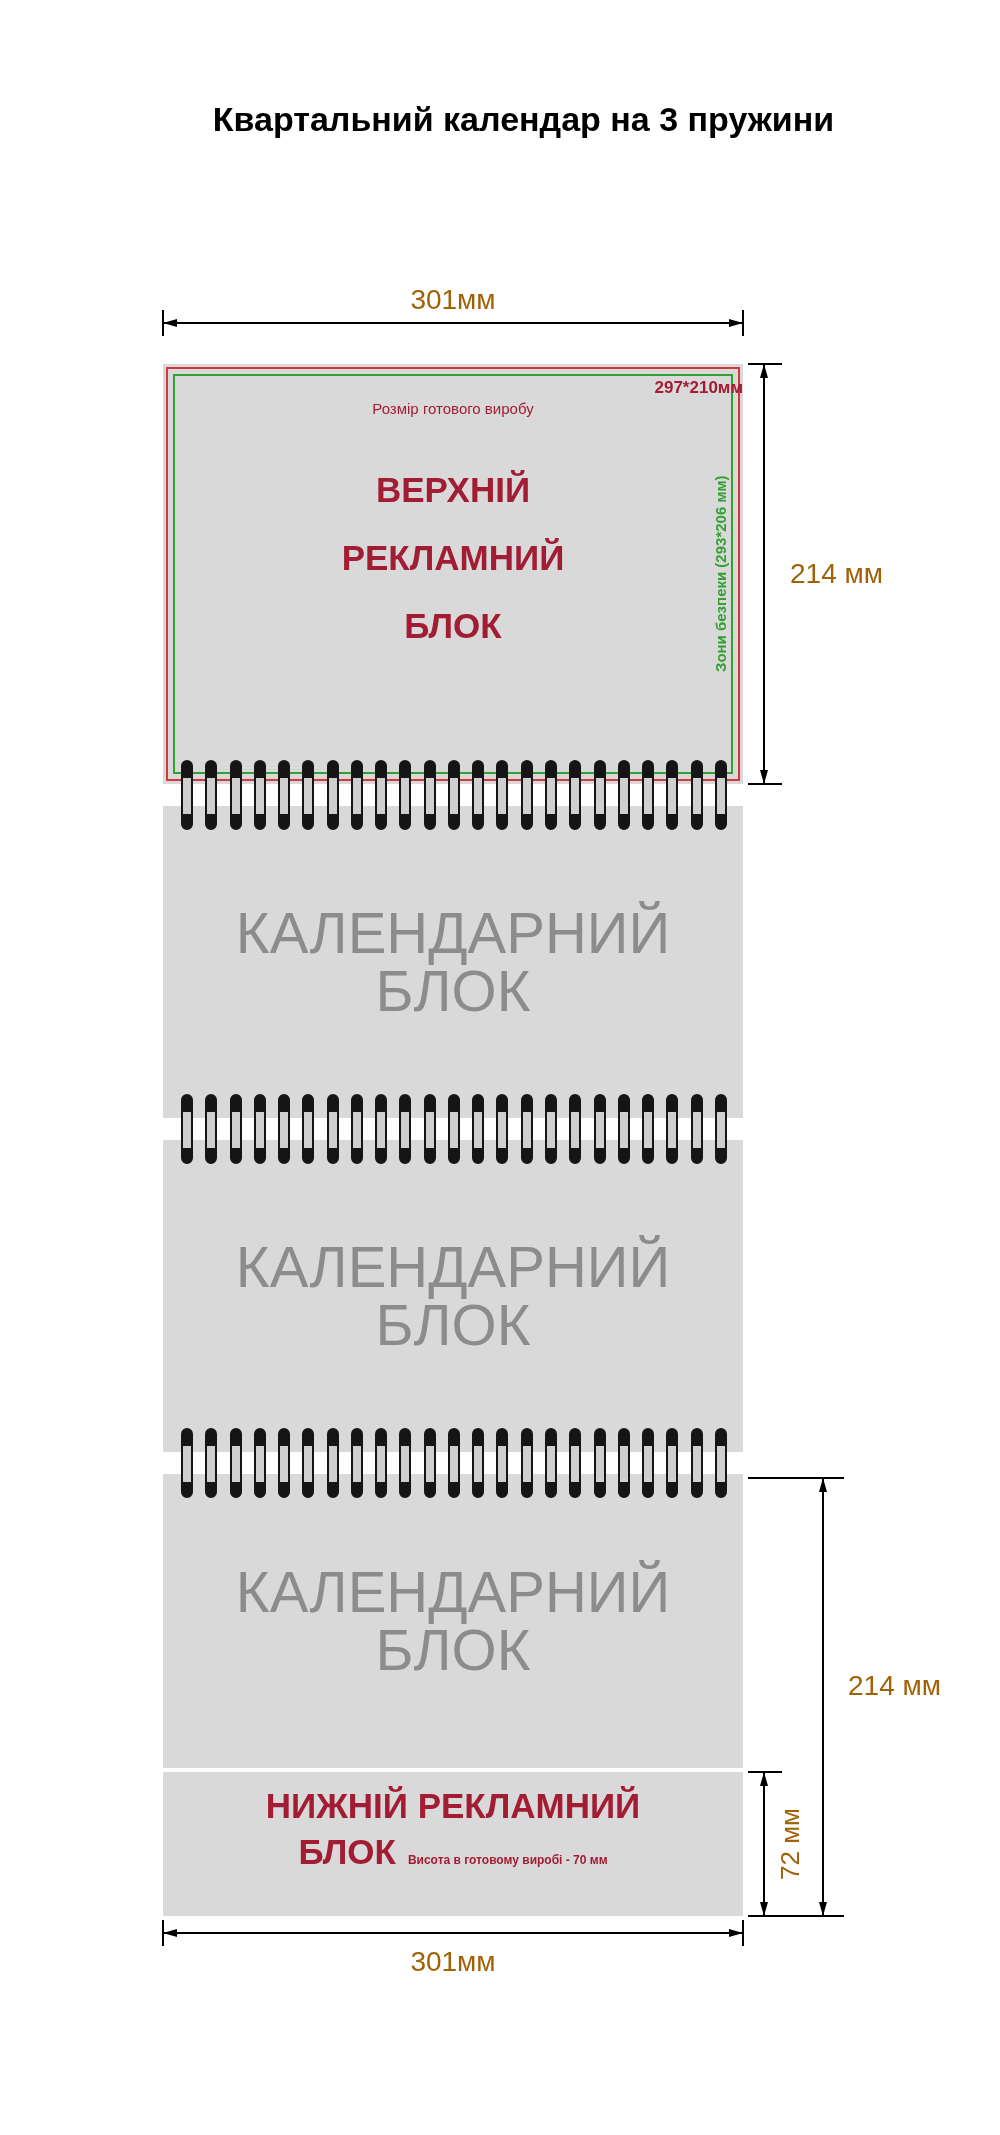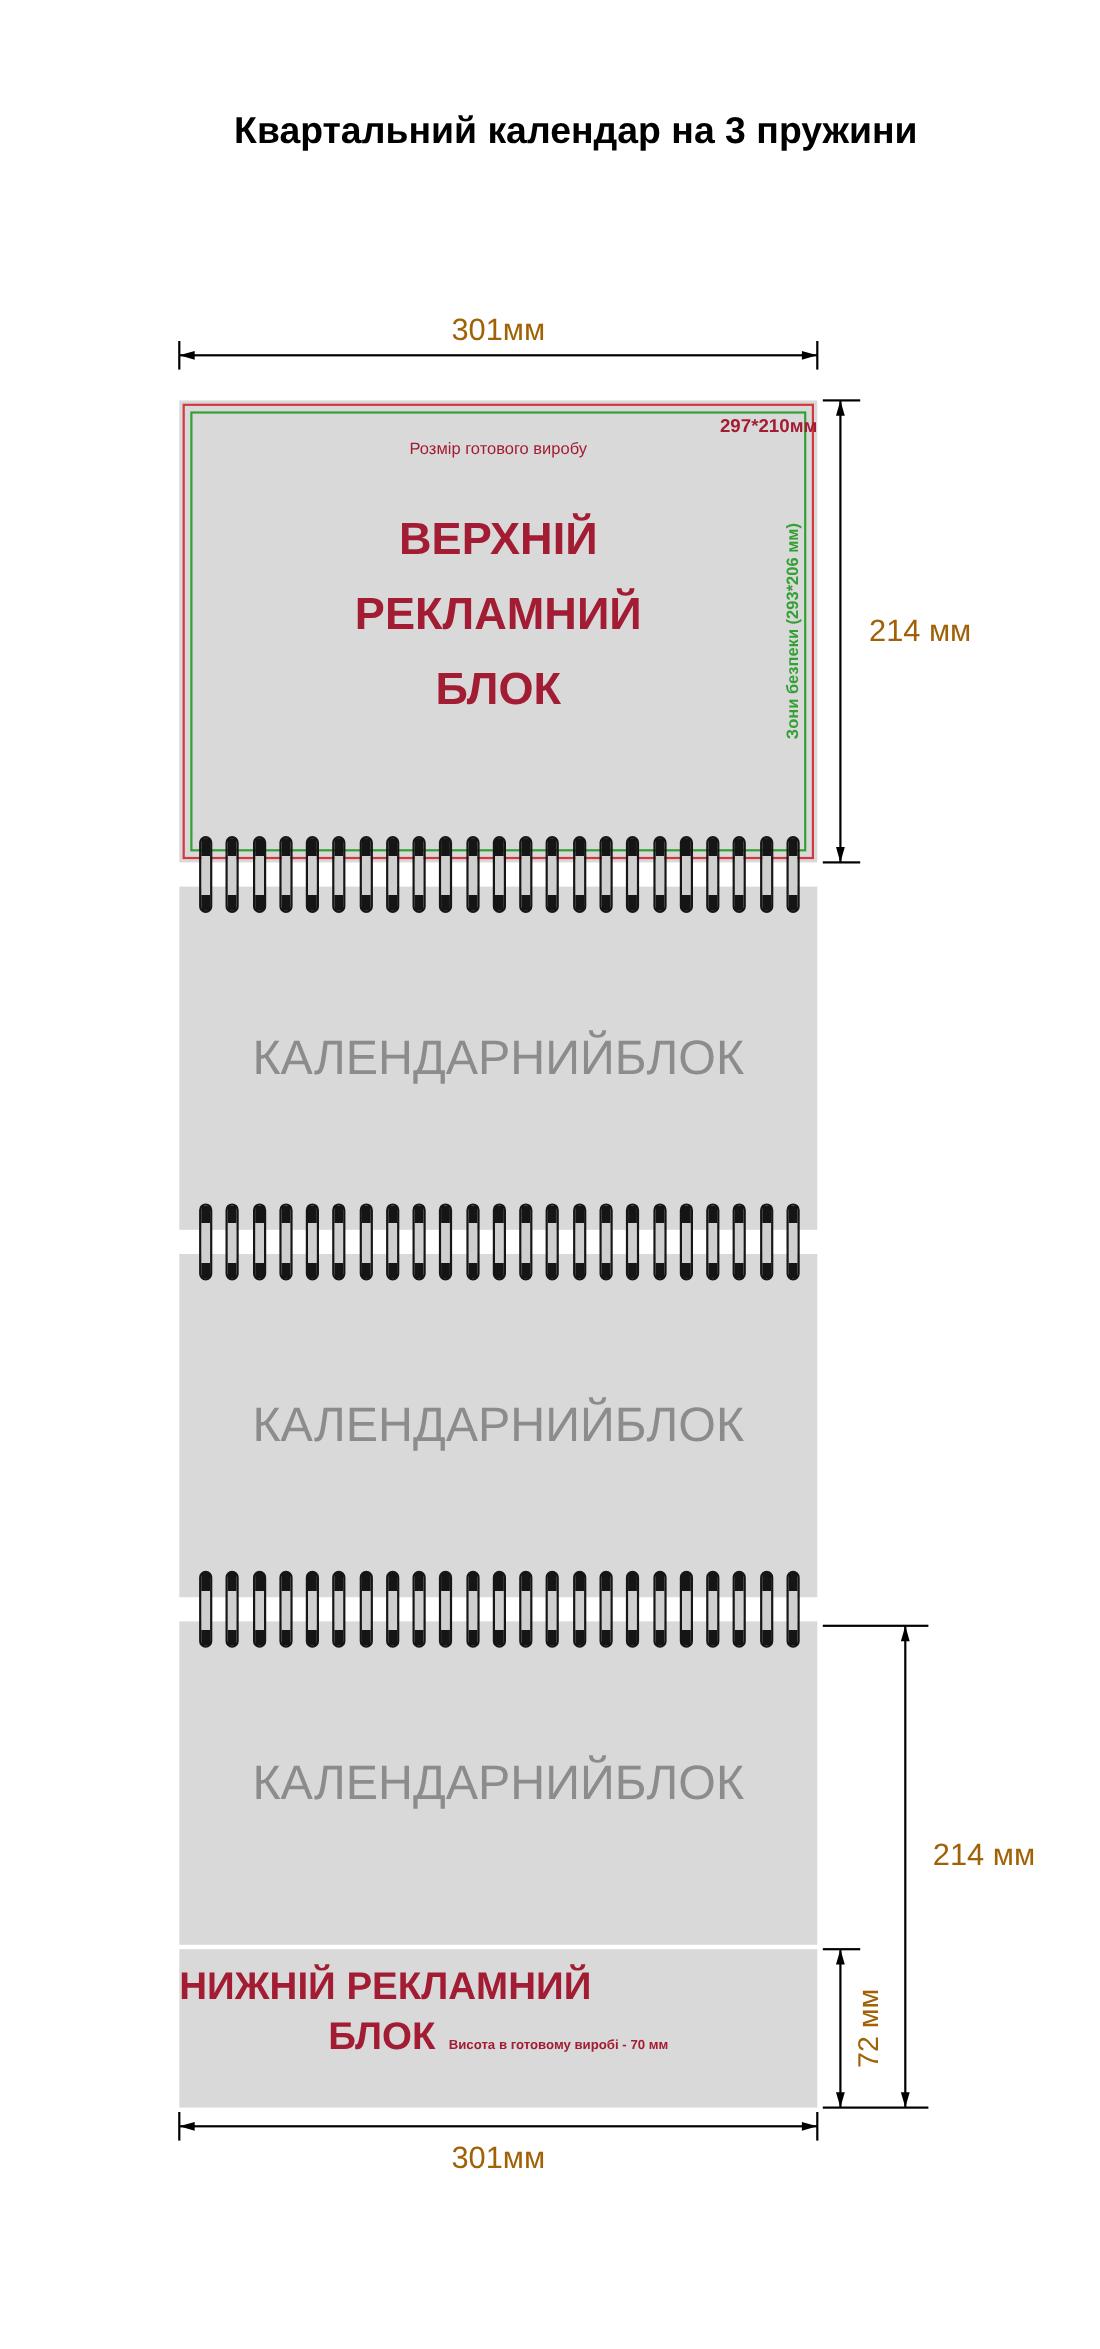--- a/index.html
+++ b/index.html
@@ -34,33 +34,33 @@
   
   .block{position:absolute;left:163px;width:580px;background:var(--block-grey);}
   #top-block{top:364px;height:420px;}
   .frame-red{position:absolute;inset:3px;border:2px solid var(--frame-red);pointer-events:none;}
   .frame-green{position:absolute;inset:10px;border:2px solid var(--safety-green);pointer-events:none;}
   .size-label{position:absolute;top:14px;left:0;width:100%;text-align:right;
               font-size:17px;font-weight:bold;color:var(--accent-red);}
   .size-caption{position:absolute;top:36px;left:0;width:100%;text-align:center;
                 font-size:15px;color:var(--accent-red);}
   .big-text{position:absolute;top:92px;left:0;width:100%;text-align:center;
-            font-size:41px;font-weight:bold;line-height:68px;color:var(--accent-red);}
+            font-size:35px;font-weight:bold;line-height:68px;color:var(--accent-red);}
   .safety{position:absolute;right:14px;top:12px;bottom:12px;display:flex;align-items:center;justify-content:center;
           writing-mode:vertical-rl;transform:rotate(180deg);
           font-size:15px;font-weight:bold;color:var(--safety-green);}
 
-  .cal-block{display:flex;flex-direction:row;align-items:center;justify-content:center;
-             color:var(--cal-text);font-size:44px;line-height:58px;text-align:center;}
+  .cal-block{display:flex;flex-direction:column;align-items:center;justify-content:center;
+             color:var(--cal-text);font-size:58px;line-height:58px;text-align:center;}
   #cal-block-1{top:806px;height:312px;}
   #cal-block-2{top:1140px;height:312px;}
   #cal-block-3{top:1474px;height:294px;}
 
   #bottom-block{top:1772px;height:144px;}
-  .bottom-line1{position:absolute;top:14px;left:0;width:100%;text-align:left;
+  .bottom-line1{position:absolute;top:14px;left:0;width:100%;text-align:center;
                 font-size:35px;font-weight:bold;color:var(--accent-red);}
   .bottom-line2{position:absolute;top:60px;left:0;width:100%;display:flex;
                 justify-content:center;align-items:baseline;gap:12px;color:var(--accent-red);}
   .bottom-blok{font-size:35px;font-weight:bold;}
   .bottom-note{font-size:12px;font-weight:bold;}
 
   
   .spiral{position:absolute;left:181px;width:546px;height:70px;display:flex;
           justify-content:space-between;z-index:5;}
   .coil{width:12px;height:70px;border-radius:6px;border:2px solid #151515;

